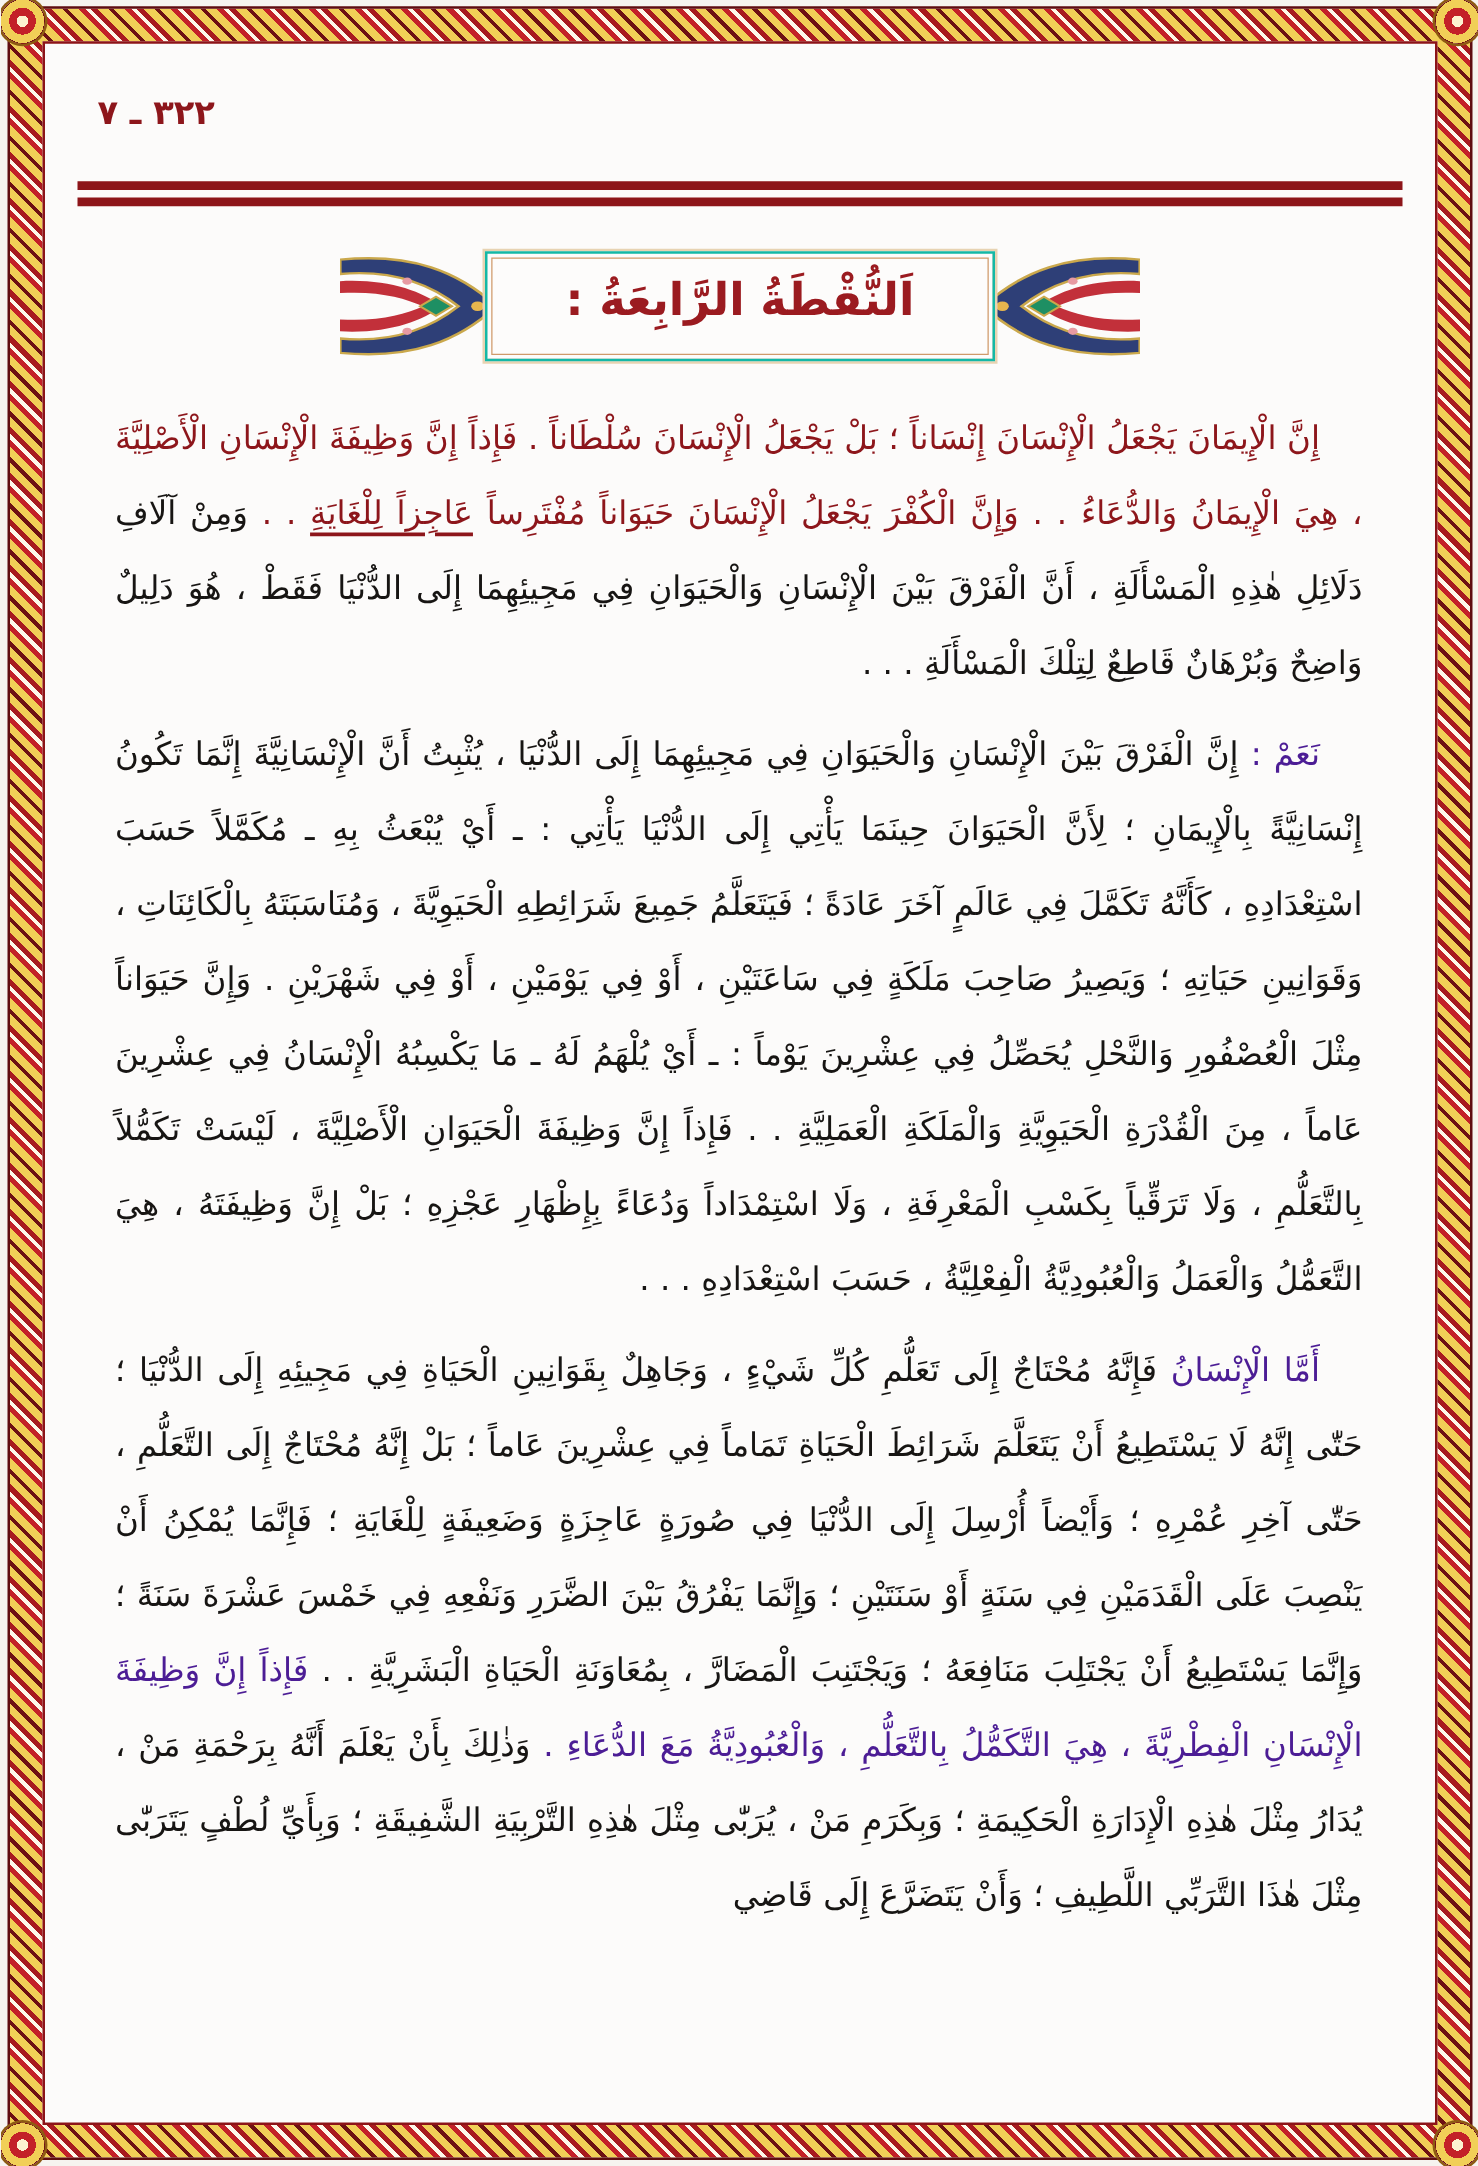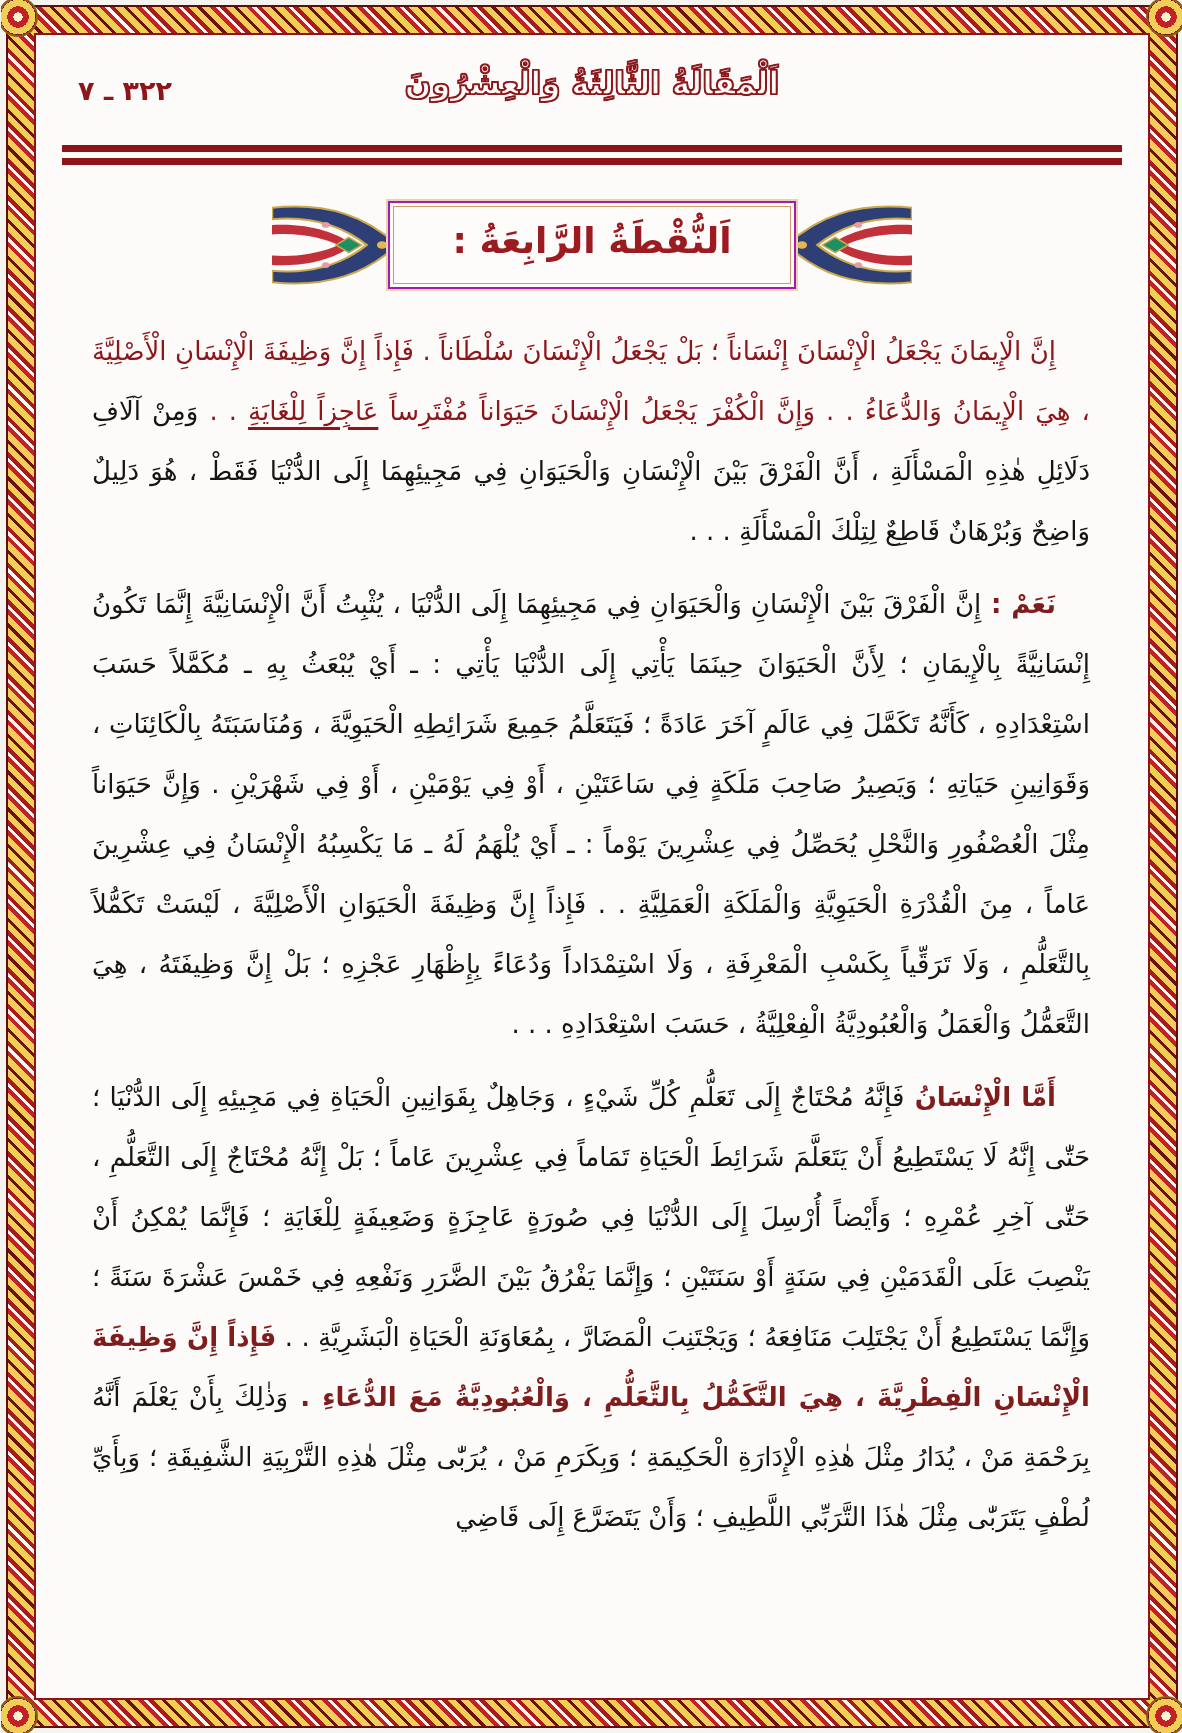--- a/index.html
+++ b/index.html
@@ -52,58 +52,57 @@
   }
   
   .double-rule{margin-top:14px;}
   .double-rule .rule{height:7px;background:#8d1519;}
   .double-rule .rule + .rule{margin-top:6px;}
 
   
   .banner{margin:34px auto 0;width:640px;height:92px;position:relative;display:flex;align-items:center;justify-content:center;}
   .banner-box{
     width:404px;height:84px;background:#fdfcfb;
-    border:2px solid #a21caf;
+    border:2px solid #14b8a6;
     box-shadow:inset 0 0 0 3px #fdfcfb,inset 0 0 0 4px #cf9a6a, 0 0 0 2px #e7d3b2;
     display:flex;align-items:center;justify-content:center;
     position:relative;z-index:2;
   }
   .banner-box .heading{
     color:#9b1b20;font-weight:bold;font-size:36px;line-height:1;
     padding-bottom:8px;
   }
   .wing{position:absolute;top:3px;width:128px;height:86px;z-index:1;}
   .wing.right{right:0;}
   .wing.left{left:0;transform:scaleX(-1);}
 
   
   .body-text{
     margin:30px 32px 0 30px;
     font-size:26px;line-height:60px;color:#171513;
     text-align:justify;text-justify:inter-word;
   }
   .body-text p{margin:0 0 13px 0;text-indent:34px;}
   .red{color:#8d161b;}
-  .red-b{color:#7f1d1d;font-weight:bold;}
+  .red-b{color:#4c1d95;font-weight:normal;}
   .u{text-decoration:underline;text-underline-offset:7px;text-decoration-thickness:2.5px;}
 </style>
 </head>
 <body>
 
 <div class="page">
   <div class="band">
     <div class="corner tl"></div>
     <div class="corner tr"></div>
     <div class="corner bl"></div>
     <div class="corner br"></div>
 
     <div class="sheet">
 
       <div class="header">
-        <h1 class="title">اَلْمَقَالَةُ الثَّالِثَةُ وَالْعِشْرُونَ</h1>
         <span class="page-num">٣٢٢ ـ ٧</span>
       </div>
 
       <div class="double-rule">
         <div class="rule"></div>
         <div class="rule"></div>
       </div>
 
       <div class="banner">
 

